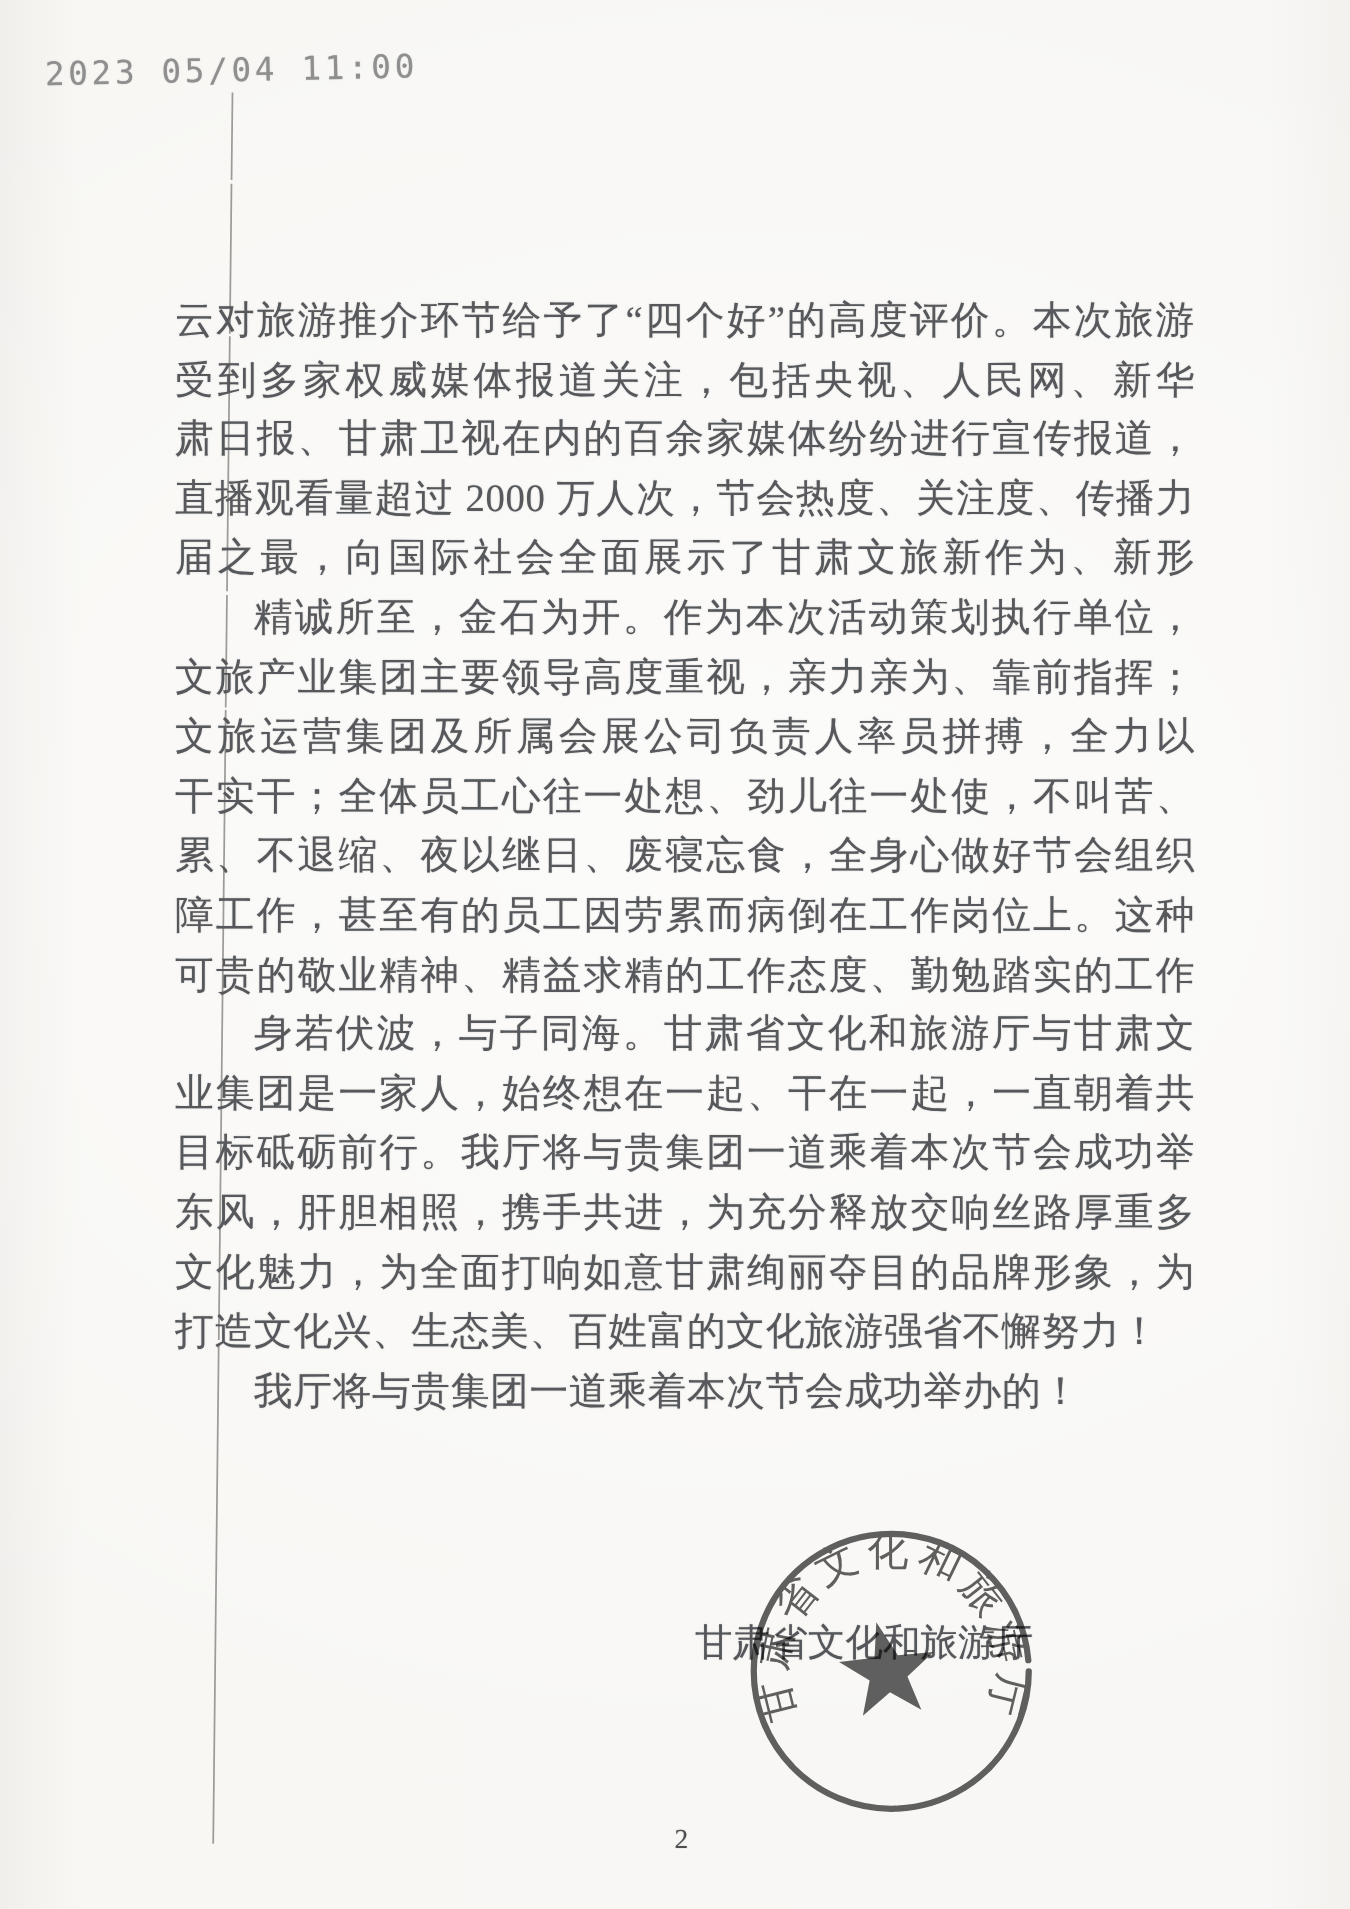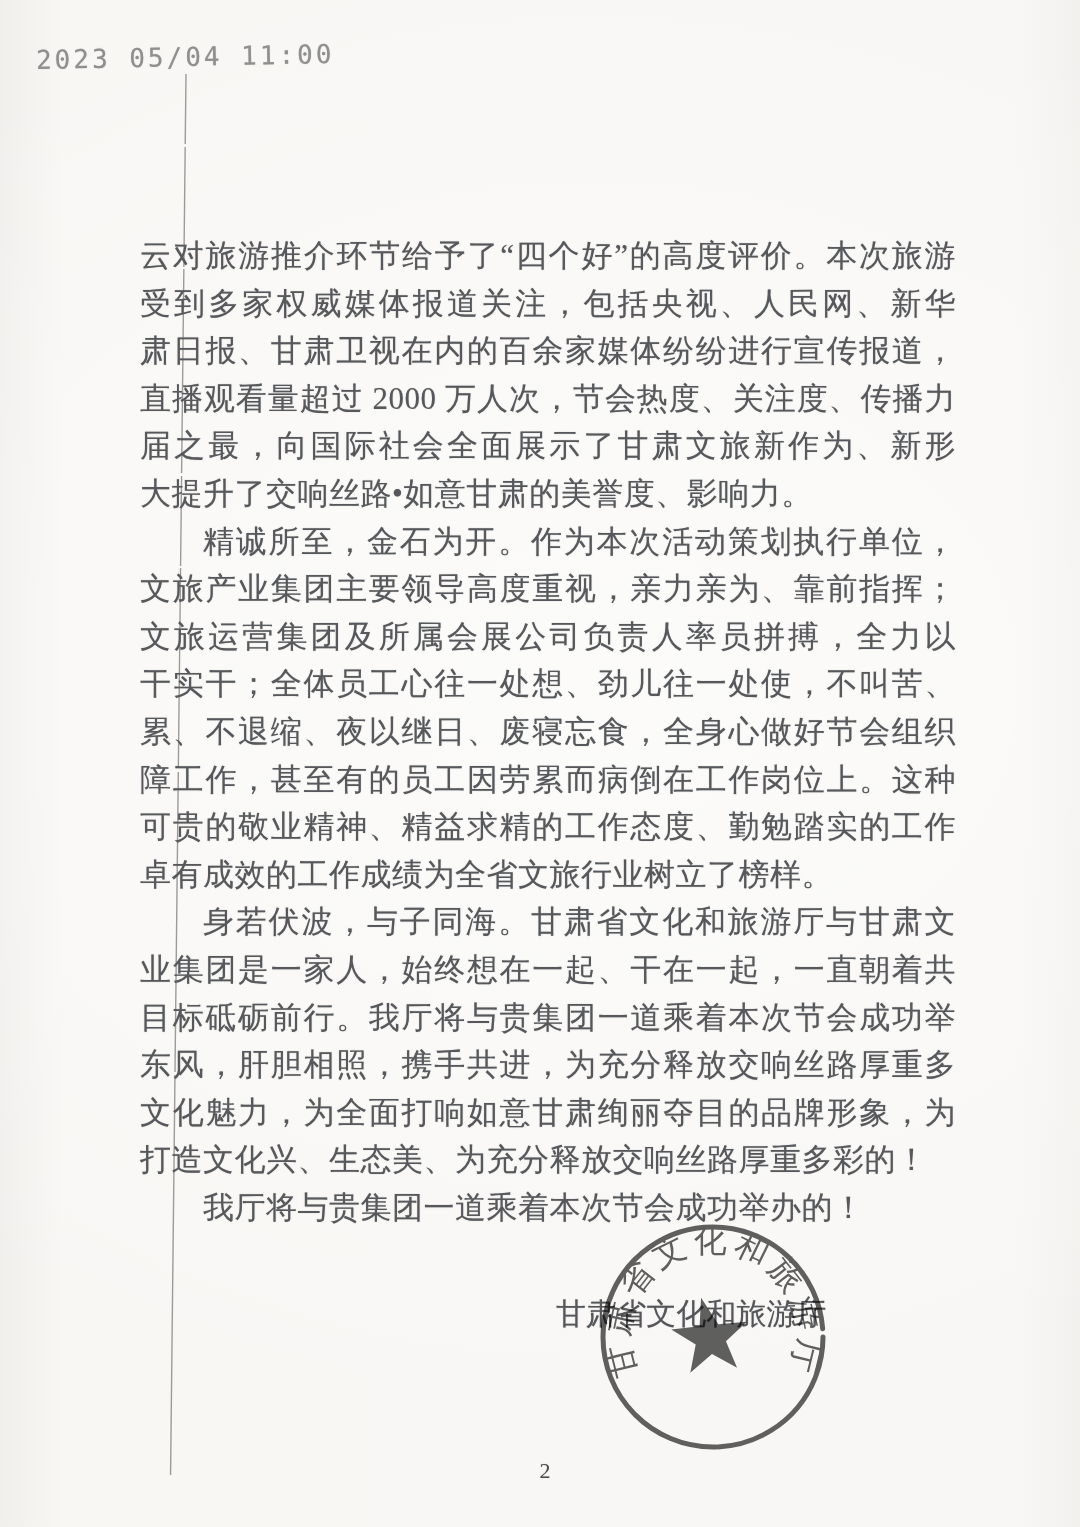--- a/index.html
+++ b/index.html
@@ -80,35 +80,33 @@
   <svg class="fold" width="60" height="1460" aria-hidden="true">
     <line x1="36" y1="4" x2="20" y2="1456" stroke="#9d9b98" stroke-width="1.4" stroke-dasharray="70 3 120 2 40 4 160 3 90 2 200 4 300 3 400"></line>
   </svg>
 
   <div class="body">
     <div class="ln j">云对旅游推介环节给予了“四个好”的高度评价。本次旅游节</div>
     <div class="ln j">受到多家权威媒体报道关注，包括央视、人民网、新华网、甘</div>
     <div class="ln j">肃日报、甘肃卫视在内的百余家媒体纷纷进行宣传报道，网络</div>
     <div class="ln j">直播观看量超过 2000 万人次，节会热度、关注度、传播力创历</div>
     <div class="ln j">届之最，向国际社会全面展示了甘肃文旅新作为、新形象，极</div>
-    <div class="ln">大提升了交响丝路•如意甘肃的美誉度、影响力。</div>
     <div class="ln i j">精诚所至，金石为开。作为本次活动策划执行单位，甘肃</div>
     <div class="ln j">文旅产业集团主要领导高度重视，亲力亲为、靠前指挥；甘肃</div>
     <div class="ln j">文旅运营集团及所属会展公司负责人率员拼搏，全力以赴，苦</div>
     <div class="ln j">干实干；全体员工心往一处想、劲儿往一处使，不叫苦、不怕</div>
     <div class="ln j">累、不退缩、夜以继日、废寝忘食，全身心做好节会组织服务保</div>
     <div class="ln j">障工作，甚至有的员工因劳累而病倒在工作岗位上。这种难能</div>
     <div class="ln j">可贵的敬业精神、精益求精的工作态度、勤勉踏实的工作作风、</div>
-    <div class="ln">卓有成效的工作成绩为全省文旅行业树立了榜样。</div>
     <div class="ln i j">身若伏波，与子同海。甘肃省文化和旅游厅与甘肃文旅产</div>
     <div class="ln j">业集团是一家人，始终想在一起、干在一起，一直朝着共同的</div>
     <div class="ln j">目标砥砺前行。我厅将与贵集团一道乘着本次节会成功举办的</div>
     <div class="ln j">东风，肝胆相照，携手共进，为充分释放交响丝路厚重多彩的</div>
     <div class="ln j">文化魅力，为全面打响如意甘肃绚丽夺目的品牌形象，为持续</div>
-    <div class="ln">打造文化兴、生态美、为充分释放交响丝路厚重多彩的！</div>
+    <div class="ln">打造文化兴、生态美、百姓富的文化旅游强省不懈努力！</div>
     <div class="ln i">我厅将与贵集团一道乘着本次节会成功举办的！</div>
   </div>
 
   <div class="sig">甘肃省文化和旅游厅</div>
 
   <svg class="stamp" width="260" height="260" viewBox="-130 -130 260 260" aria-hidden="true">
     <circle cx="0" cy="2" r="110" fill="none" stroke="#3f3f3f" stroke-width="5" stroke-dasharray="40 1.5 70 1 55 2 90 1.5 120 1 300" stroke-linecap="round"></circle>
     <defs>
       <path id="arcpath" d="M -72 44 A 84 84 0 1 1 72 44" fill="none"></path>
     </defs>

